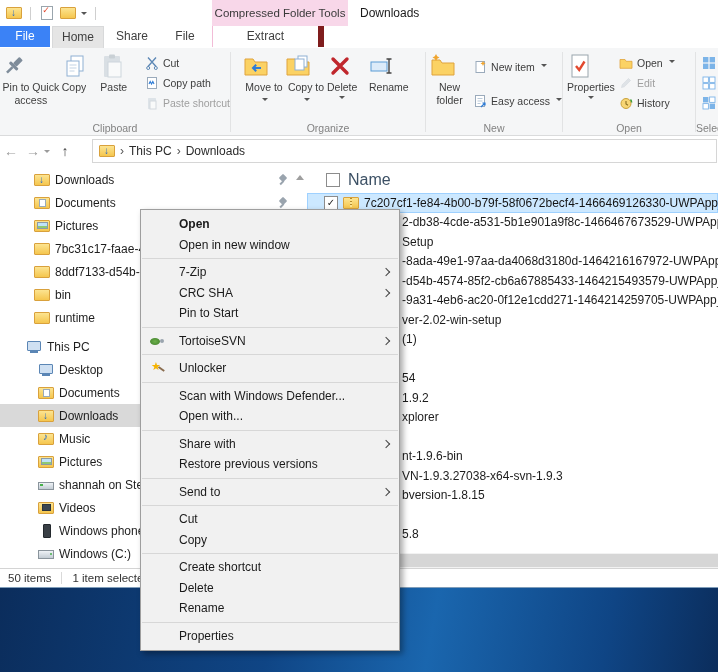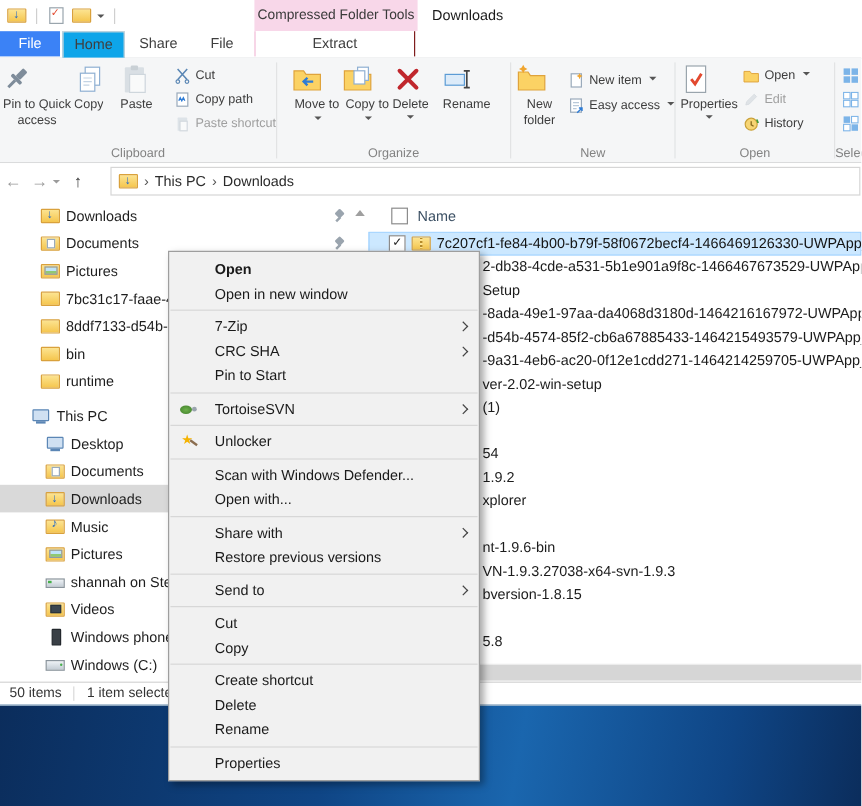--- a/index.html
+++ b/index.html
@@ -13,24 +13,24 @@
   .qsep{width:1px;height:13px;background:#cfcfcf;margin:0 3px;}
   .qcaret{width:0;height:0;border:3.5px solid transparent;border-top-color:#555;margin-top:3px;}
   .ctx-header{position:absolute;left:212px;top:0;width:136px;height:26px;background:#f8d7e9;
     display:flex;align-items:center;justify-content:center;font-size:11.5px;color:#3a3a3a;}
   .win-title{position:absolute;left:360px;top:6px;font-size:12px;color:#1a1a1a;}
 
   
   .tabrow{position:absolute;left:0;top:26px;width:718px;height:22px;background:#fff;border-bottom:1px solid #d8d9da;}
   .tab{position:absolute;top:0;height:21px;line-height:21px;text-align:center;font-size:12px;color:#3f3f3f;}
   .tab-file{left:0;width:50px;background:#3b82f6;color:#fff;}
-  .tab-home{left:52px;width:52px;background:#0ea5e9;border:1px solid #d8d9da;border-bottom:none;height:22px;z-index:2;box-sizing:border-box;}
+  .tab-home{left:52px;width:52px;background:#e5e5e5;border:1px solid #d8d9da;border-bottom:none;height:22px;z-index:2;box-sizing:border-box;}
   .tab-share{left:106px;width:52px;}
   .tab-view{left:160px;width:50px;}
-  .tab-extract{left:212px;width:134px;background:#fff;border-left:1px solid #f2bcd7;border-right:1px solid #7f1d1d;box-sizing:border-box;}
+  .tab-extract{left:212px;width:112px;background:#fff;border-left:1px solid #f2bcd7;border-right:6px solid #7f1d1d;box-sizing:border-box;}
 
   
   .ribbon{position:absolute;left:0;top:48px;width:718px;height:88px;background:#f5f6f7;border-bottom:1px solid #dadbdc;display:flex;box-sizing:border-box;}
   .grp{position:relative;height:100%;flex:none;}
   .grp-label{position:absolute;bottom:1px;left:0;right:0;text-align:center;font-size:10.5px;color:#828282;}
   .gsep{width:1px;background:#e2e3e4;margin:4px 0 3px;flex:none;}
   .grp-inner{display:flex;align-items:flex-start;height:70px;padding-top:3px;}
   .bigbtn{display:flex;flex-direction:column;align-items:flex-start;padding-top:2px;cursor:default;}
   .bigbtn svg{width:26px;height:26px;flex:none;}
   .blabel{font-size:10.5px;line-height:12.5px;color:#3d3d3d;text-align:center;margin-top:2px;max-height:27px;overflow:hidden;}
@@ -62,21 +62,21 @@
   .lv-child{padding-left:38px;}
   .side-label{font-size:12px;color:#1e1e1e;overflow:hidden;}
   .side-gap{height:6px;}
   .pin{position:relative;width:10px;height:11px;margin-left:auto;margin-right:4px;flex:none;}
   .pin::before{content:"";position:absolute;width:6px;height:6px;background:#9aa4ae;border-radius:1px;left:2px;top:1px;transform:rotate(45deg);}
   .pin::after{content:"";position:absolute;width:1.5px;height:5px;background:#9aa4ae;left:3px;bottom:0;transform:rotate(45deg);}
   .side-scroll{position:absolute;left:292px;top:0;width:15px;height:402px;background:#fff;}
   .up-arrow{width:0;height:0;border:4px solid transparent;border-bottom:5px solid #9f9f9f;margin:5px auto 0;}
 
   .filelist{position:absolute;left:307px;top:0;width:411px;height:402px;}
-  .list-header{display:flex;align-items:center;gap:8px;height:27px;padding-left:19px;font-size:12px;color:#3c5064;}
+  .list-header{display:flex;align-items:center;gap:8px;height:27px;padding-left:19px;font-size:16px;color:#3c5064;}
   .file-row-sel{display:flex;align-items:center;gap:5px;height:20px;background:#cce8ff;box-shadow:inset 0 0 0 1px #9fd1ff;padding-left:17px;white-space:nowrap;overflow:hidden;font-size:12px;color:#141414;}
   .file-row{height:19.5px;line-height:19.5px;padding-left:95px;font-size:12px;color:#1c1c1c;white-space:nowrap;overflow:hidden;}
   .cb{width:12px;height:12px;background:#fff;border:1px solid #8c8c8c;position:relative;flex:none;box-sizing:content-box;}
   .cb.checked::after{content:"✓";position:absolute;left:0;top:-1px;width:12px;text-align:center;font-size:10px;line-height:13px;color:#1e1e1e;font-weight:700;}
   .hscroll{position:absolute;left:0;right:0;top:387px;height:15px;background:#f2f2f2;}
   .hscroll .thumb{position:absolute;left:0;right:0;top:1px;bottom:1px;background:#d6d6d6;}
 
   
   .sicon{position:relative;width:16px;height:14px;display:inline-block;flex:none;}
   .sicon-folder::before{content:"";position:absolute;left:0;top:1px;width:14px;height:10px;background:linear-gradient(#fce491,#f5c64e);border:1px solid #d9a13c;border-radius:1px;}
@@ -242,21 +242,21 @@
 
     <div class="grp" style="width:136px;">
       <div class="grp-inner" style="padding-left:4px;">
         <div class="bigbtn" style="width:46px;">
           <svg viewBox="0 0 26 26">
               <path d="M2 7h8l2 3h12v12H2z" fill="#fbd264" stroke="#dfa33c"></path>
               <path d="M6 1l1.2 2.3L9.5 4.5 7.2 5.7 6 8 4.8 5.7 2.5 4.5 4.8 3.3z" fill="#f0a52f"></path>
             </svg>
           <div class="blabel">New folder</div>
         </div>
-        <div class="smallcol" style="padding-left:4px;padding-top:8px;gap:5px;">
+        <div class="smallcol" style="padding-left:4px;padding-top:8px;gap:18px;">
           <div class="smallbtn">
             <svg viewBox="0 0 14 14">
                 <rect x="3" y="1.5" width="8.5" height="11" fill="#fff" stroke="#9aaabb"></rect>
                 <path d="M10 1l.8 1.6 1.7.8-1.7.8L10 6l-.8-1.8-1.7-.8 1.7-.8z" fill="#f0a52f"></path>
               </svg>
             <span>New item</span>
               <span class="caret"></span>
           </div>
           <div class="smallbtn">
             <svg viewBox="0 0 14 14">

